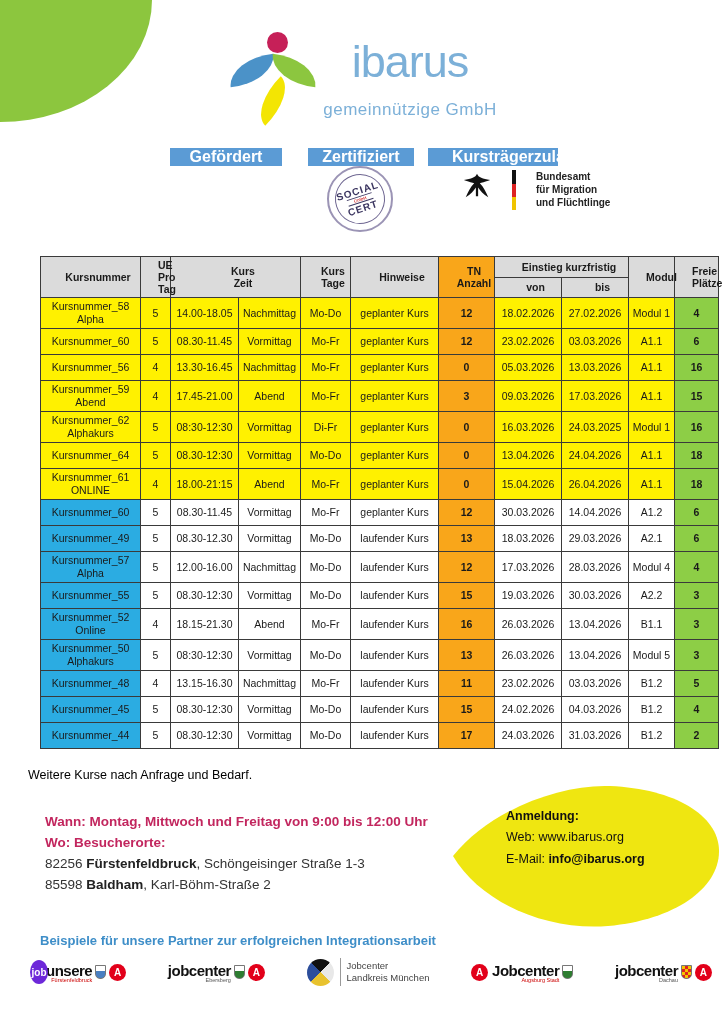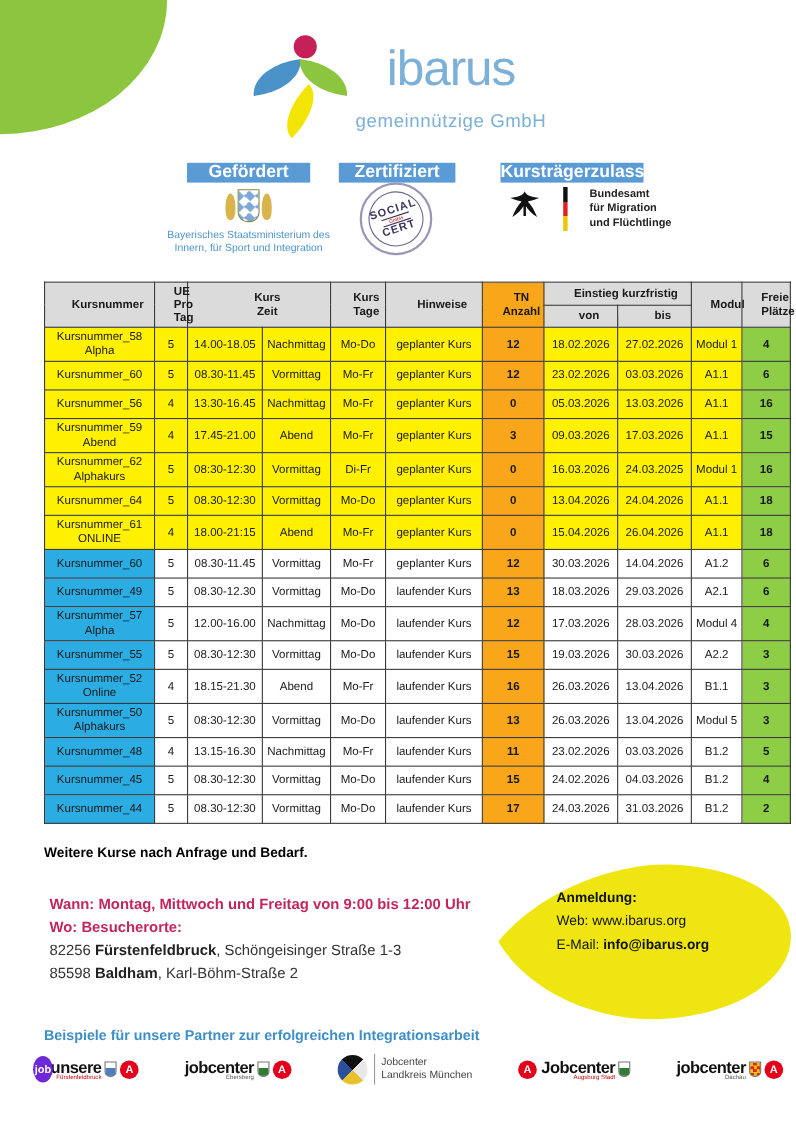--- a/index.html
+++ b/index.html
@@ -21,21 +21,21 @@
   .flower .p-yellow{ left:34px; top:48px; width:24px; height:46px; background:#F3E503; border-radius:0 100%; transform:rotate(45deg); }
   .brand-text { text-align:center; }
   .brand-name { font-size:45px; line-height:64px; color:#7CB0D8; letter-spacing:-1px; }
   .brand-sub  { font-size:17px; color:#7CB0D8; margin-top:6px; letter-spacing:0.5px; }
 
   
   .badge { position:absolute; top:148px; height:18px; background:#5B9BD5; color:#fff; font-weight:bold;
            font-size:16px; line-height:18px; text-align:center; }
   .badge.b1 { left:170px; width:112px; }
   .badge.b2 { left:308px; width:106px; }
-  .badge.b3 { left:455px; width:130px; }
+  .badge.b3 { left:428px; width:130px;padding-left:24px; }
 
   .ministry { position:absolute; left:140px; top:172px; width:172px; text-align:center; }
   .crest { position:relative; width:46px; height:32px; margin:0 auto 4px auto; }
   .crest .lion { position:absolute; top:4px; width:9px; height:24px; background:#D9B44A; border-radius:50% 50% 40% 40%; }
   .crest .lion.l { left:2px; } .crest .lion.r { right:2px; }
   .crest .shield { position:absolute; left:13px; top:0; width:20px; height:30px;
     background:
       conic-gradient(from 45deg, #7FA8D9 0 25%, #fff 0 50%, #7FA8D9 0 75%, #fff 0 100%);
     background-size:10px 10px; border:1px solid #8a8a4a; border-radius:0 0 9px 9px; }
   .ministry-caption { font-size:9.5px; line-height:1.25; color:#4D94CC; white-space:pre-line; }
@@ -64,21 +64,21 @@
   table.courses th { background:#DBDBDB; font-weight:bold; white-space:pre-line; line-height:1.15;padding-left:17px; }
   table.courses th.h-tn { background:#F9A61A; }
   table.courses td { height:26px; line-height:13px; }
   td.c-name { text-align:left; padding-left:5px; white-space:pre-line; }
   tr.t-yellow td { background:#FFF100; }
   tr.t-blue td { background:#fff; }
   tr.t-blue td.c-name { background:#2BACE2; }
   table.courses td.c-tn { background:#F9A61A; font-weight:bold; }
   table.courses td.c-frei { background:#8DCE46; font-weight:bold; }
 
-  .note { position:absolute; left:40px; top:768px; font-size:12.5px; font-weight:bold; color:#000; }
+  .note { position:absolute; left:28px; top:768px; font-size:12.5px; font-weight:normal; color:#000; }
 
   
   .visit { position:absolute; left:45px; top:812px; font-size:13.5px; color:#333; line-height:1.55; }
   .visit .hl { color:#C2265E; font-weight:bold; }
   .visit b { color:#222; }
 
   .leaf { position:absolute; left:450px; top:780px; width:274px; height:152px; }
   .leaf svg { position:absolute; left:0; top:0; }
   .leaf-text { position:absolute; left:56px; top:26px; font-size:12.5px; color:#111; line-height:1.7; }
   .leaf-text .b { font-weight:bold; }
@@ -121,29 +121,20 @@
     <div class="brand-text">
       <div class="brand-name">ibarus</div>
       <div class="brand-sub">gemeinnützige GmbH</div>
     </div>
   </div>
 
   <div class="badge b1">Gefördert durch</div>
   <div class="badge b2">Zertifiziert</div>
   <div class="badge b3">Kursträgerzulassung</div>
 
-  <div class="ministry">
-    <div class="crest">
-      <div class="lion l"></div>
-        <div class="shield"></div>
-        <div class="lion r"></div>
-    </div>
-    <div class="ministry-caption">Bayerisches Staatsministerium des
-Innern, für Sport und Integration</div>
-  </div>
 
   <div class="seal">
     <div class="seal-inner">
       <span class="seal-top">SOCIAL</span>
       <span class="seal-mid">GmbH</span>
       <span class="seal-bottom">CERT</span>
     </div>
   </div>
 
   <div class="bamf">

